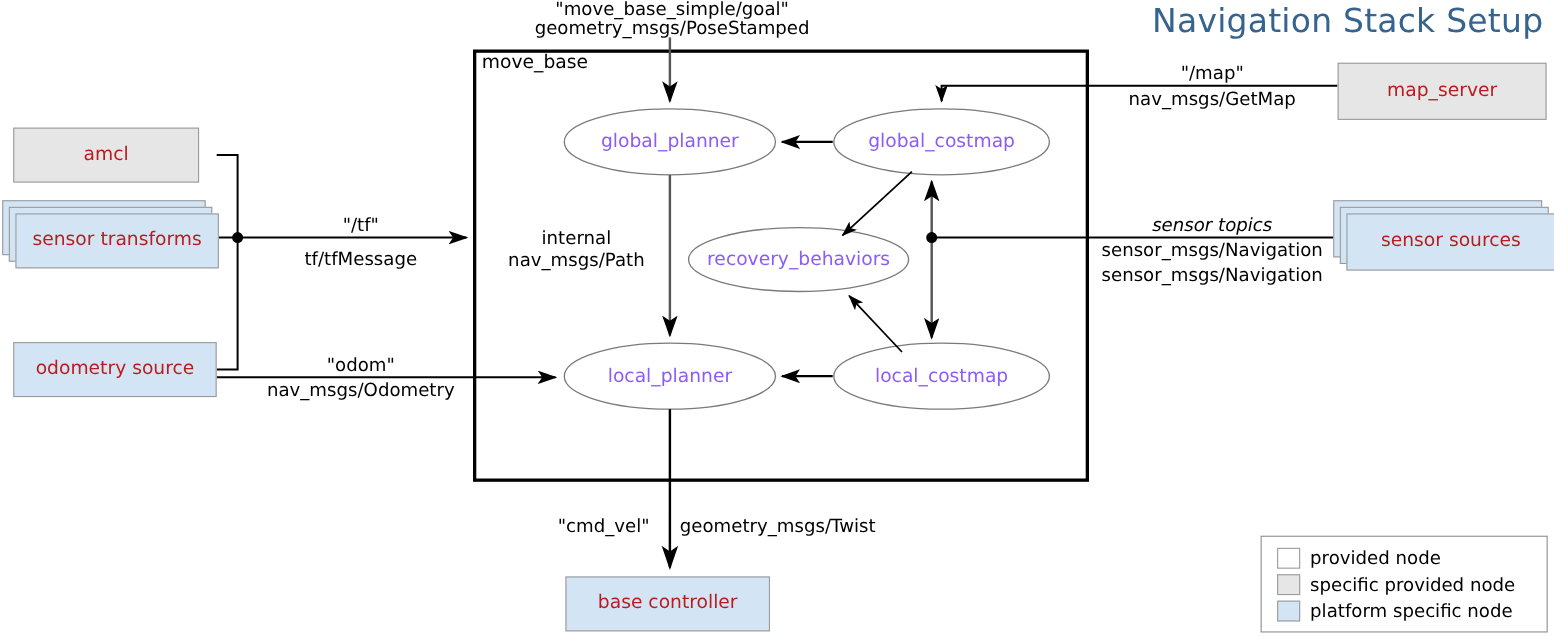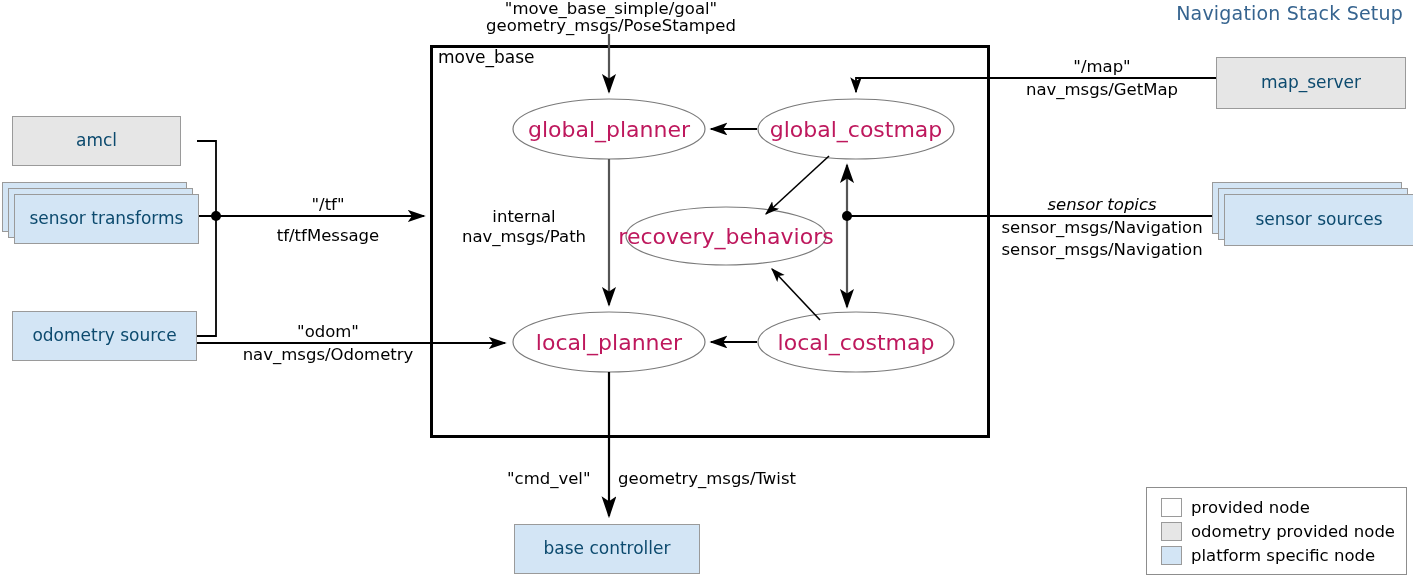--- a/index.html
+++ b/index.html
@@ -9,52 +9,52 @@
     background:#ffffff;
     font-family:"DejaVu Sans","Liberation Sans",sans-serif;
     overflow:hidden;
   }
   svg#wires{position:absolute;left:0;top:0;width:1413px;height:578px;}
   .node{
     position:absolute;
     box-sizing:border-box;
     border:1px solid #9a9a9a;
     display:flex;align-items:center;justify-content:center;
-    font-size:17px;color:#0c4a6e;
+    font-size:17px;color:#b91c1c;
     text-align:right;
     line-height:1.15;
   }
   .node.gray{background:#e6e6e6;}
   .node.blue{background:#d3e5f5;}
   .stackshadow{
     position:absolute;
     box-sizing:border-box;
     border:1px solid #9a9a9a;
     background:#d3e5f5;
   }
   .title{
     position:absolute;
-    font-size:19px;
+    font-size:30px;
     color:#36648f;
     letter-spacing:0.2px;
     white-space:nowrap;
   }
   .lbl{
     position:absolute;
     font-size:16.5px;
     color:#000000;
     white-space:nowrap;
     line-height:1.15;
   }
   .lbl.center{transform:translateX(-50%);text-align:center;}
   .lbl.ital{font-style:italic;}
   .ellipse-label{
     position:absolute;
-    font-size:22px;
-    color:#be185d;
+    font-size:17px;
+    color:#8b5cf6;
     white-space:nowrap;
     transform:translate(-50%,-50%);
   }
   .boxtitle{
     position:absolute;
     font-size:17px;color:#000;white-space:nowrap;
   }
   .legend{
     position:absolute;
     box-sizing:border-box;
@@ -186,21 +186,21 @@
   <div class="lbl" style="left:507px;top:470px;">"cmd_vel"</div>
   <div class="lbl" style="left:618px;top:470px;">geometry_msgs/Twist</div>
 
   <div class="legend" style="left:1146px;top:487px;width:261px;height:88px;">
     <div class="legend-row">
       <span class="legend-sw" style="background:#ffffff;"></span>
       <span>provided node</span>
     </div>
     <div class="legend-row">
       <span class="legend-sw" style="background:#e6e6e6;"></span>
-      <span>odometry provided node</span>
+      <span>specific provided node</span>
     </div>
     <div class="legend-row">
       <span class="legend-sw" style="background:#d3e5f5;"></span>
       <span>platform specific node</span>
     </div>
   </div>
 
 </div>
 
 </body></html>

